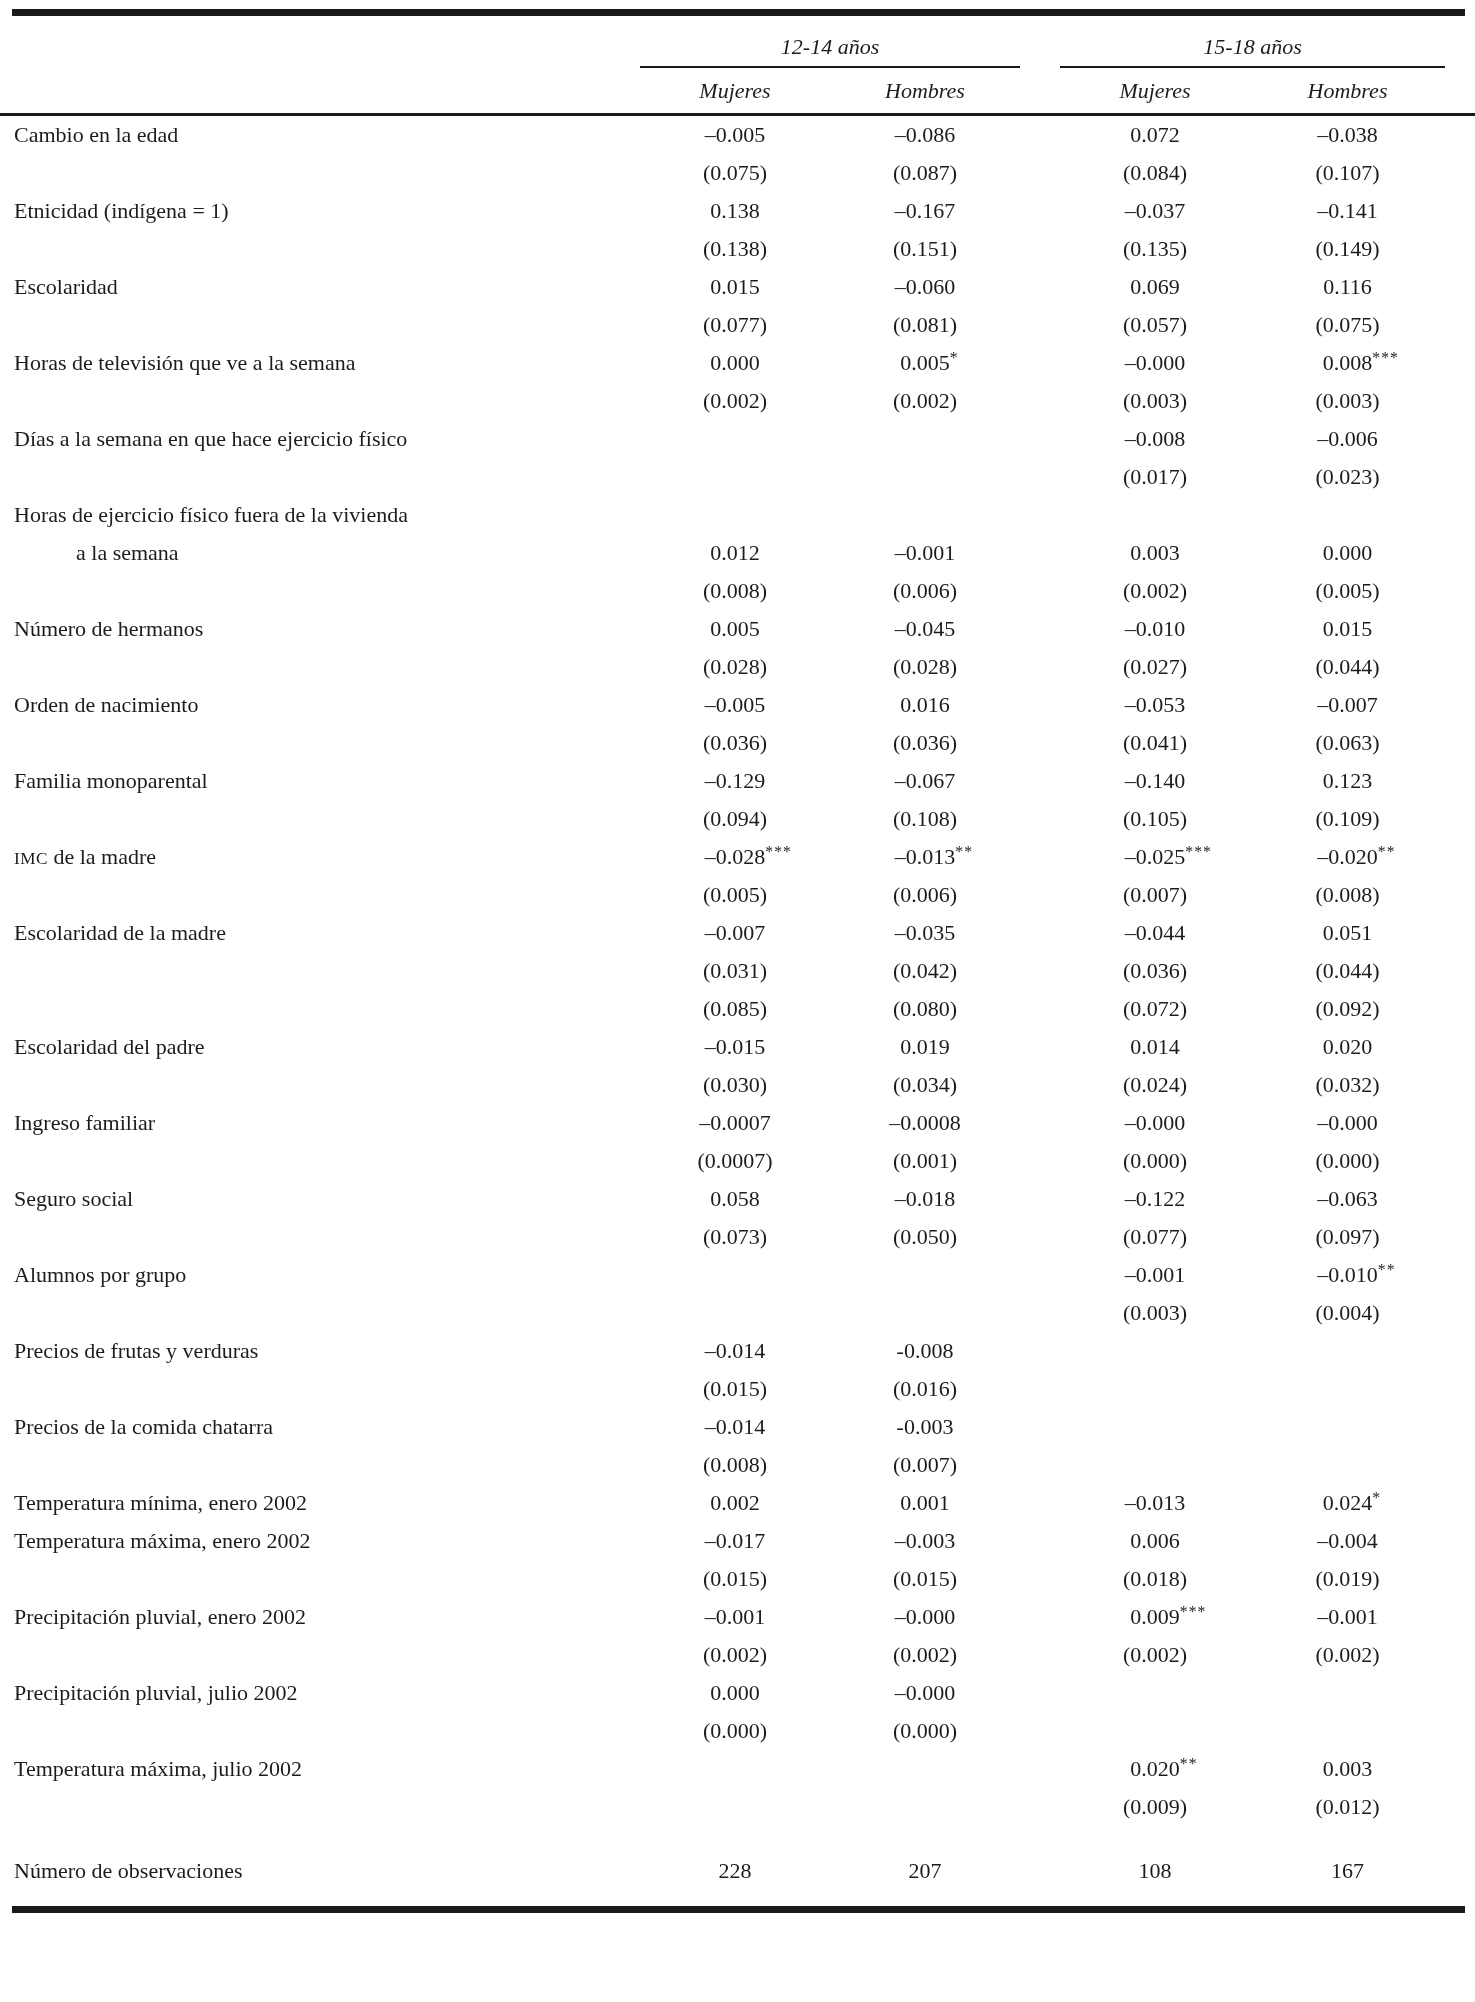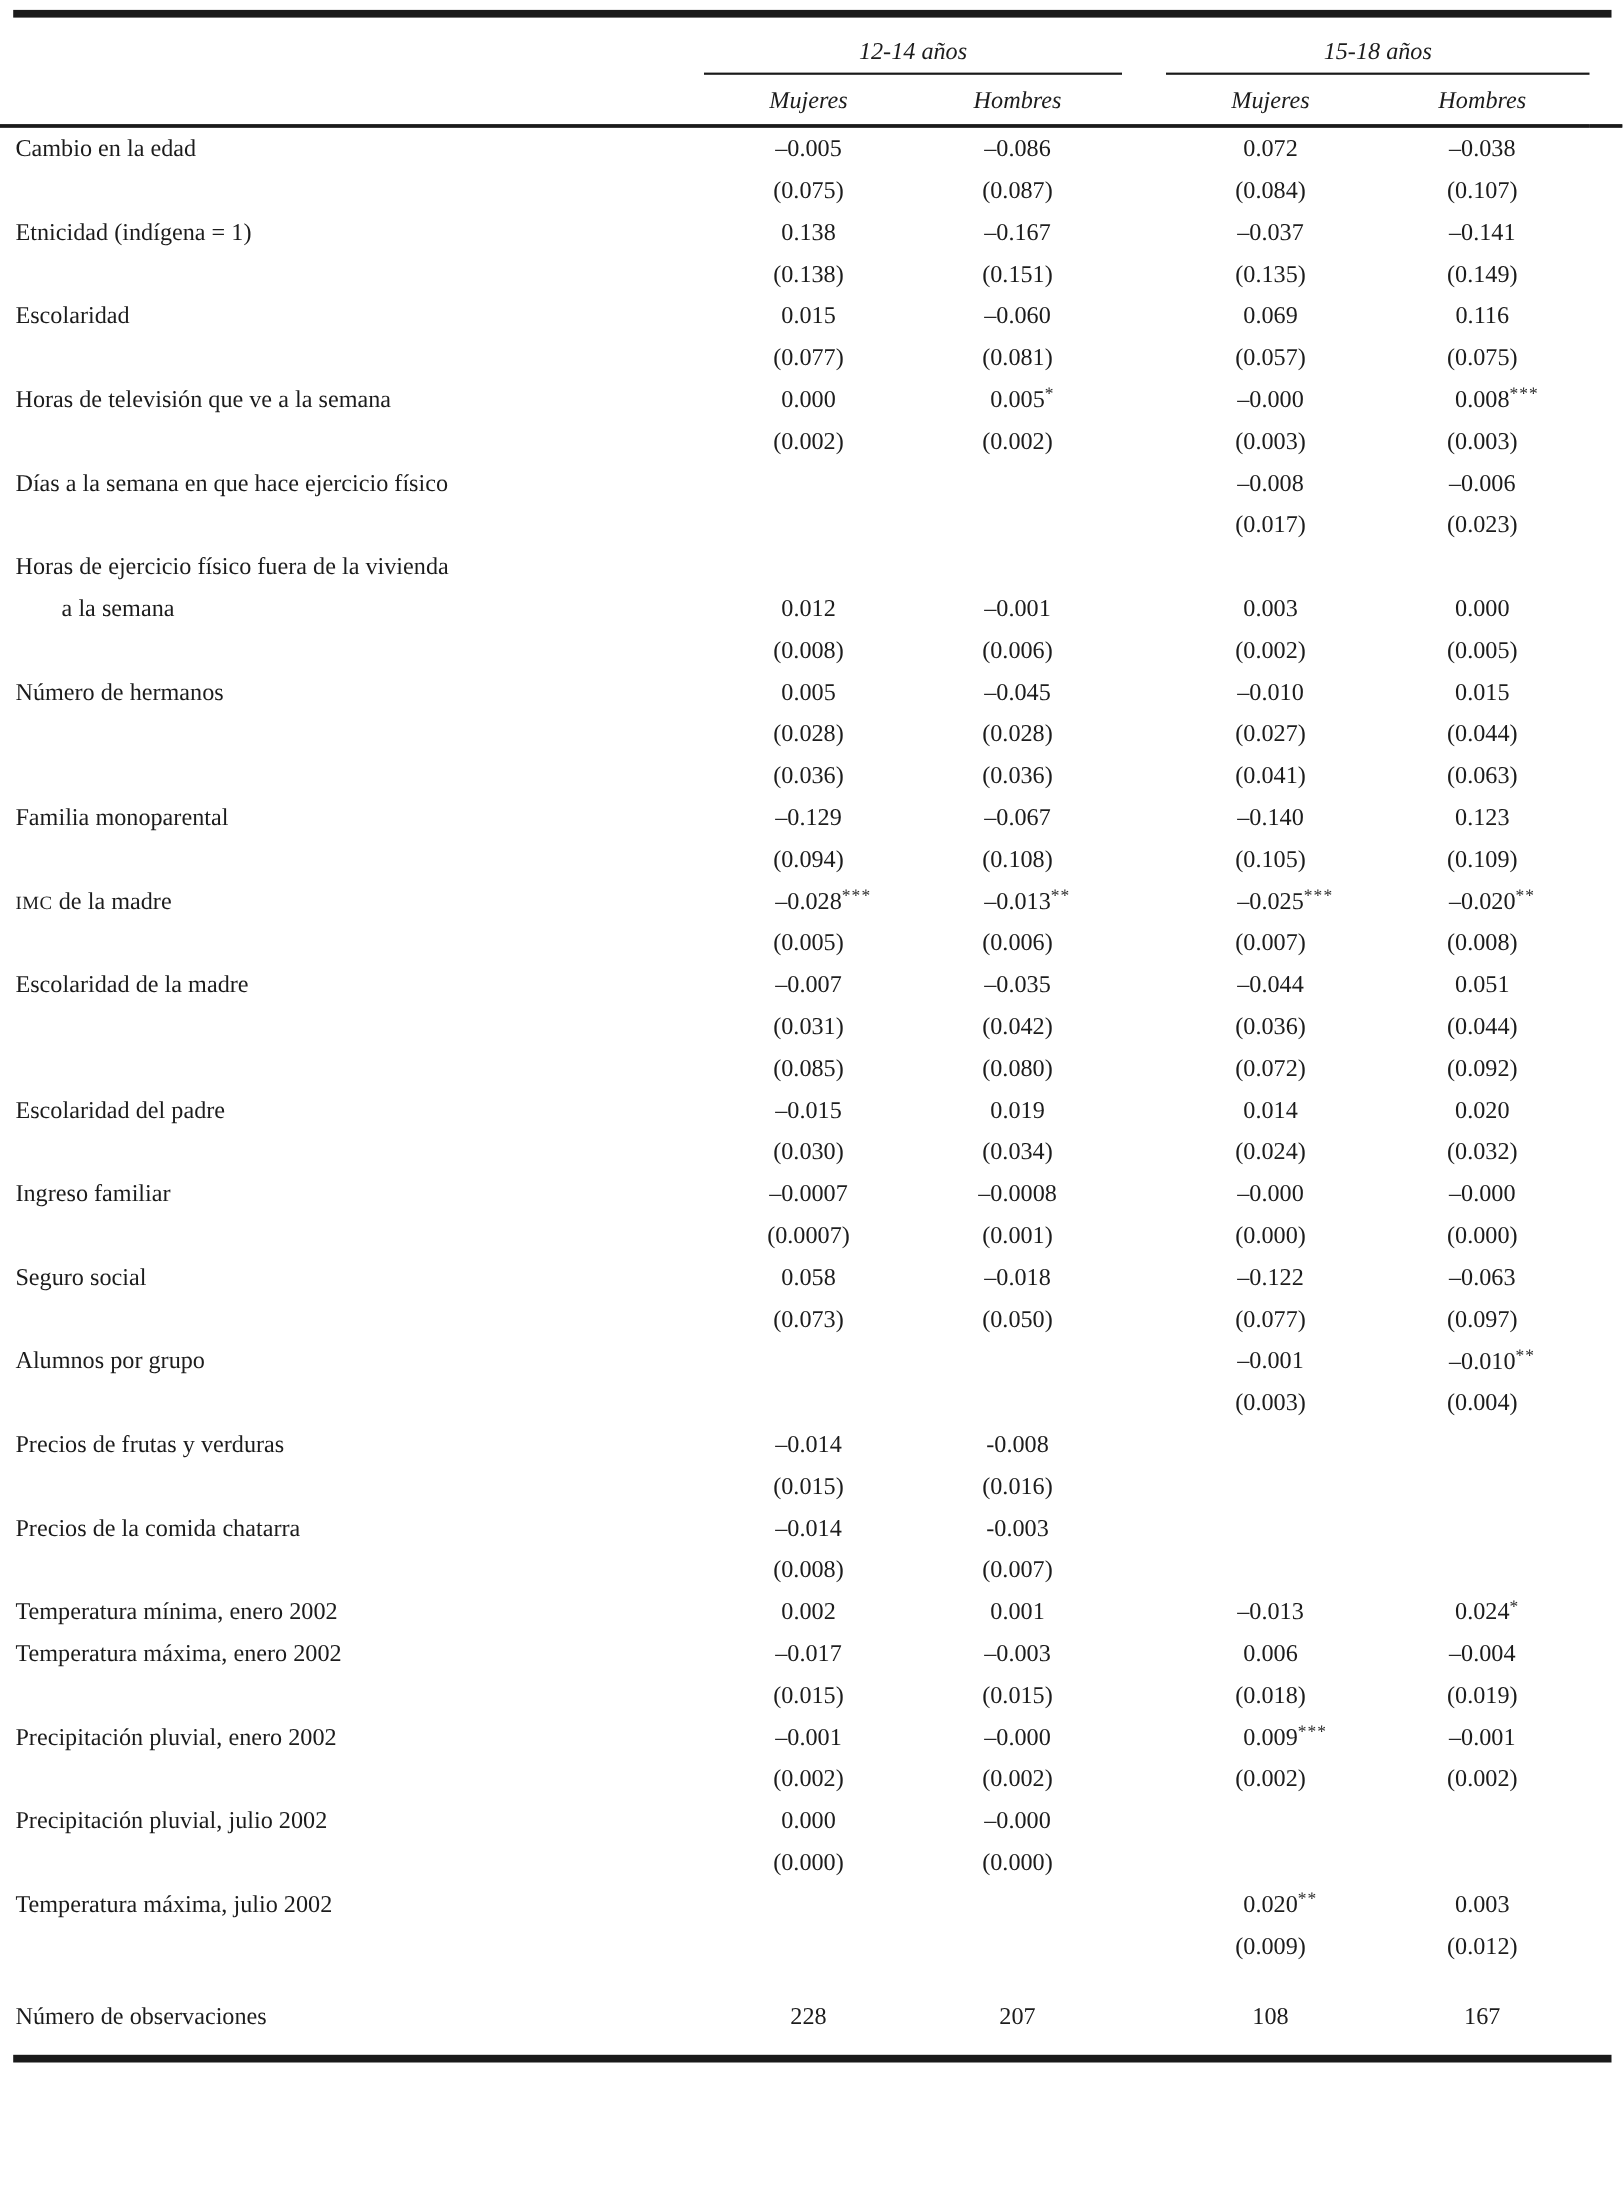--- a/index.html
+++ b/index.html
@@ -37,21 +37,21 @@
     border-bottom:2px solid var(--rule);
   }
   tr.subrow td{
     height:45px;
     border-bottom:3px solid var(--rule);
   }
   .sub{font-style:italic;text-align:center;}
   tbody td{height:38px;}
   .val{text-align:center;white-space:nowrap;}
   .lbl{text-align:left;padding-left:14px;white-space:nowrap;margin-top:44px;}
-  .lbl.indent{padding-left:56px;}
+  .lbl.indent{padding-left:76px;}
   tr.obsrow td{padding-top:26px;height:38px;}
   
   .stars{
     display:inline-block;width:0;white-space:nowrap;
     font-size:0.72em;vertical-align:0.45em;letter-spacing:1px;
   }
   
   .sc{font-size:0.78em;letter-spacing:0.5px;}
 </style>
 </head>
@@ -218,20 +218,29 @@
         <tr>
           <td class="lbl"></td>
           <td class="val">(0.028)</td>
           <td class="val">(0.028)</td>
           <td></td>
           <td class="val">(0.027)</td>
           <td class="val">(0.044)</td>
           <td></td>
         </tr>
         <tr>
+          <td class="lbl">Orden de nacimiento</td>
+          <td class="val">–0.005</td>
+          <td class="val">0.016</td>
+          <td></td>
+          <td class="val">–0.053</td>
+          <td class="val">–0.007</td>
+          <td></td>
+        </tr>
+        <tr>
           <td class="lbl"></td>
           <td class="val">(0.036)</td>
           <td class="val">(0.036)</td>
           <td></td>
           <td class="val">(0.041)</td>
           <td class="val">(0.063)</td>
           <td></td>
         </tr>
         <tr>
           <td class="lbl">Familia monoparental</td>

